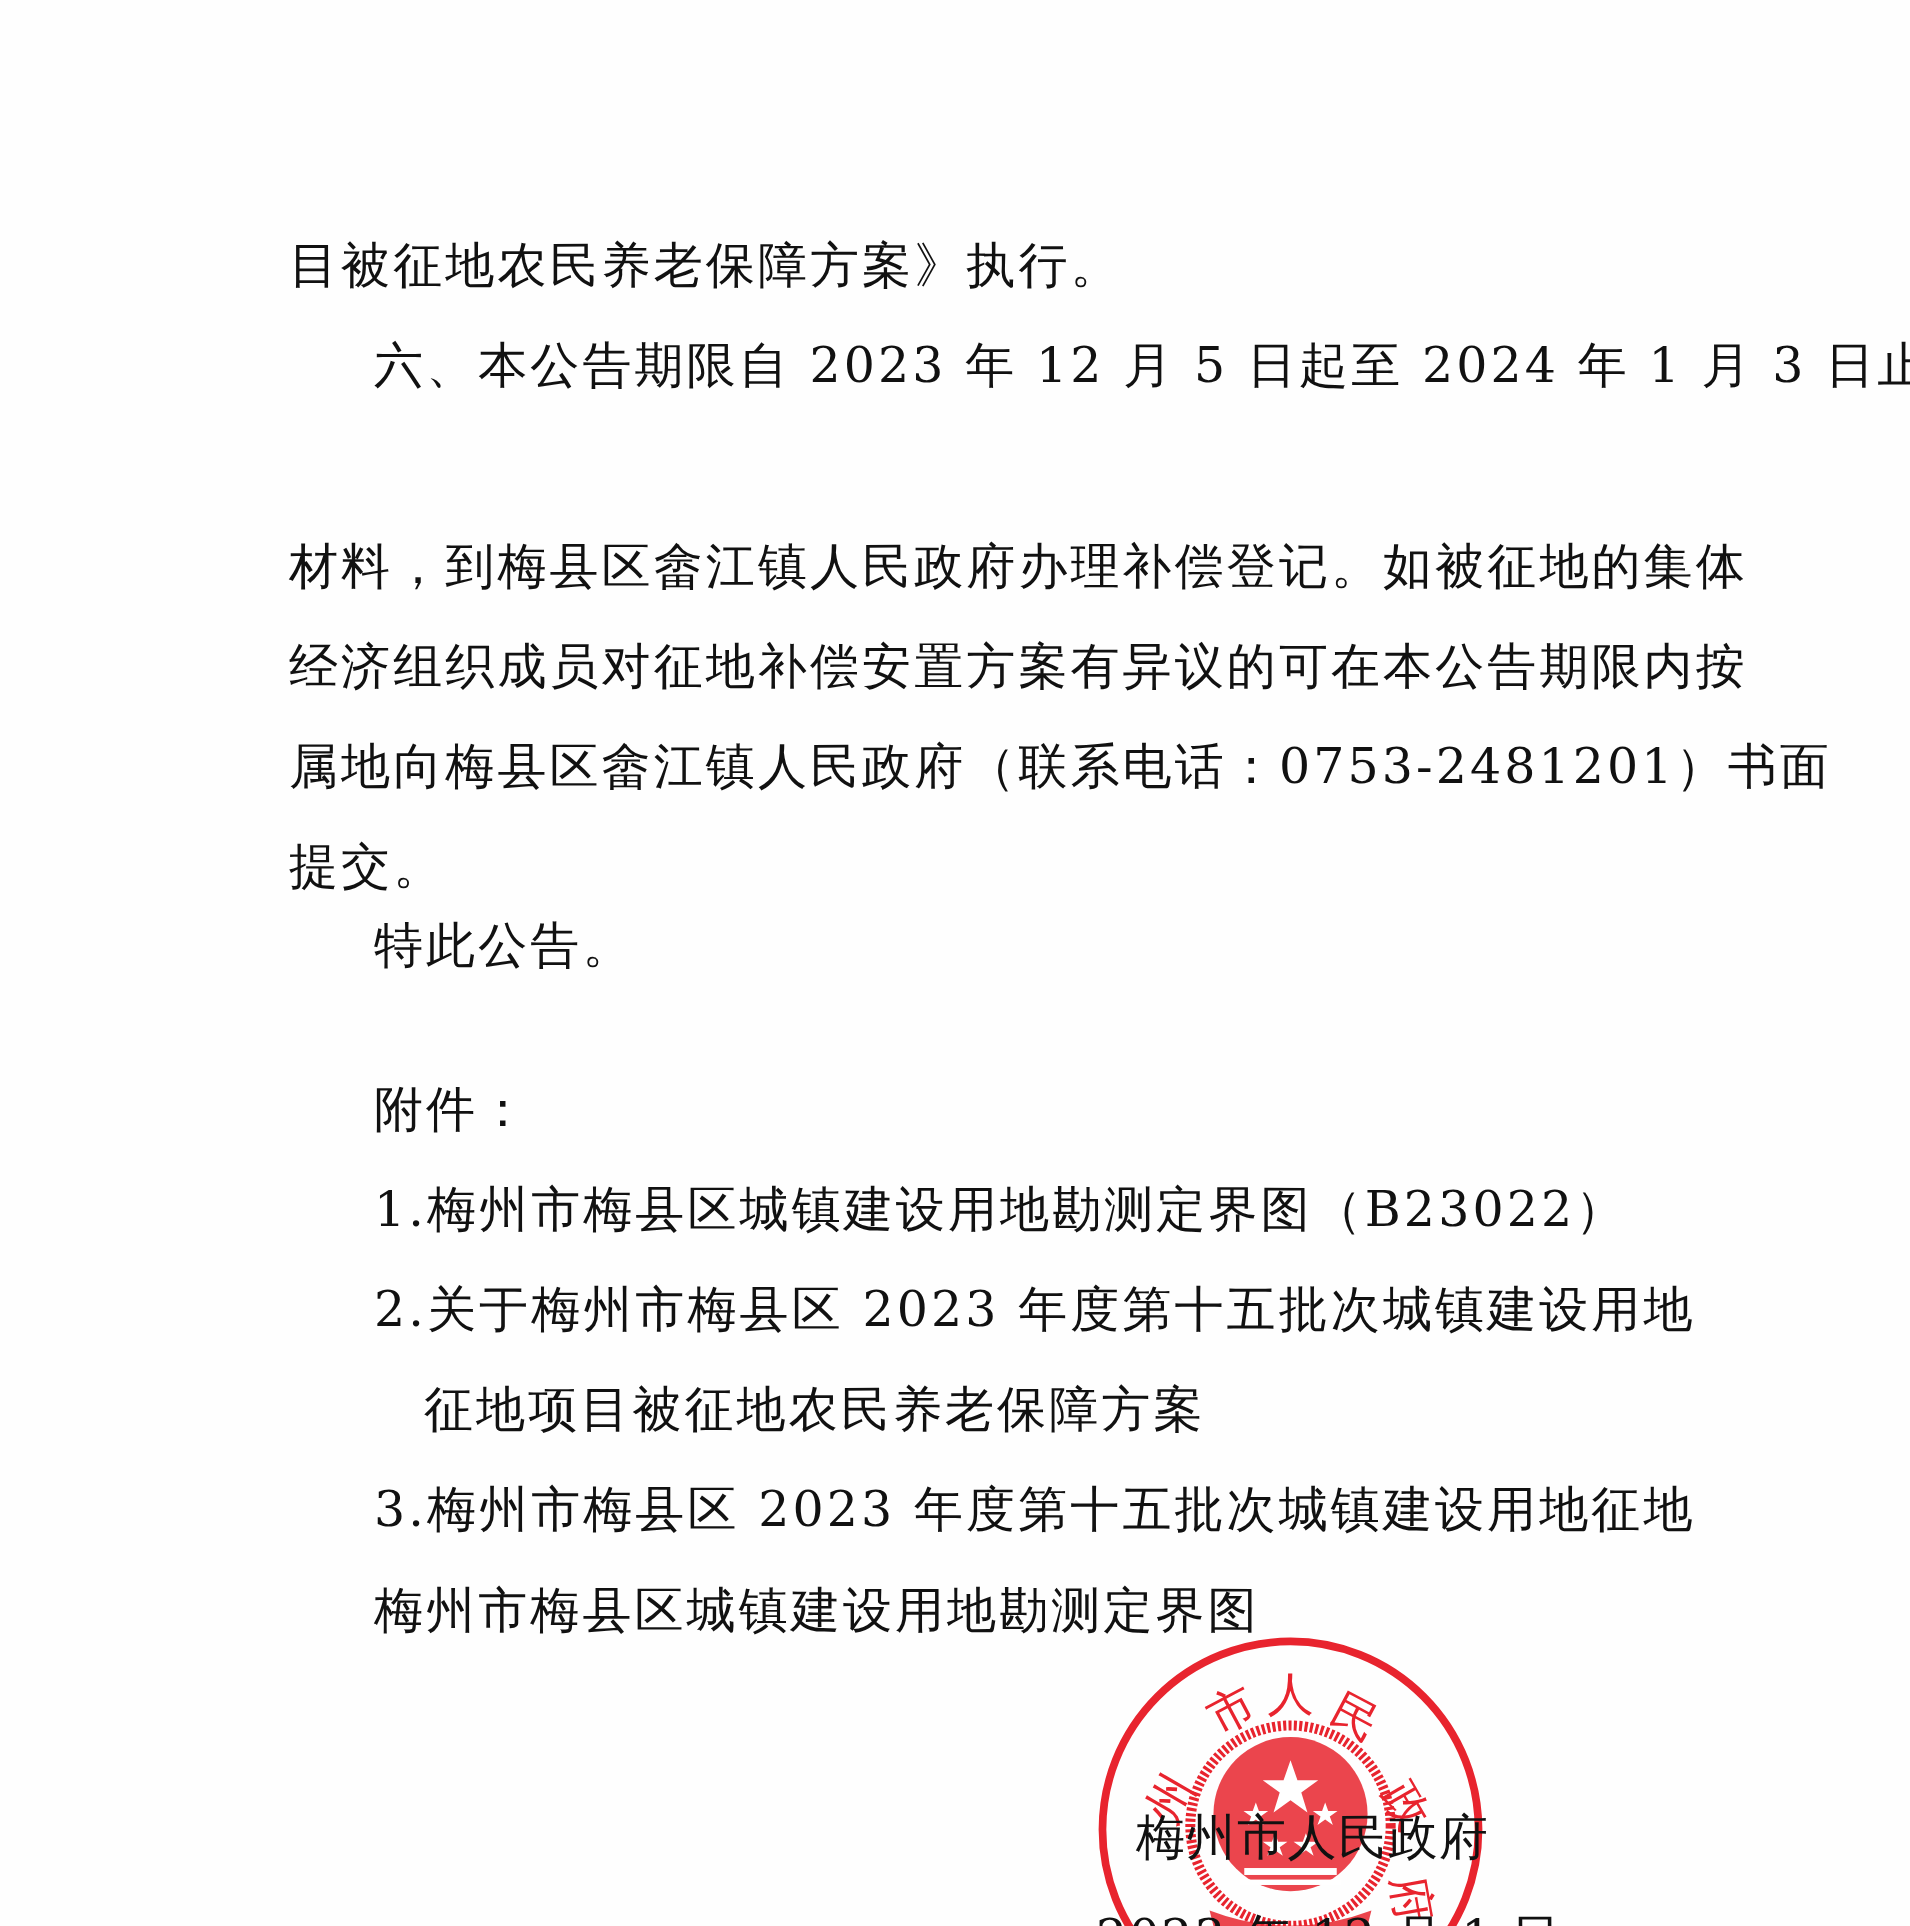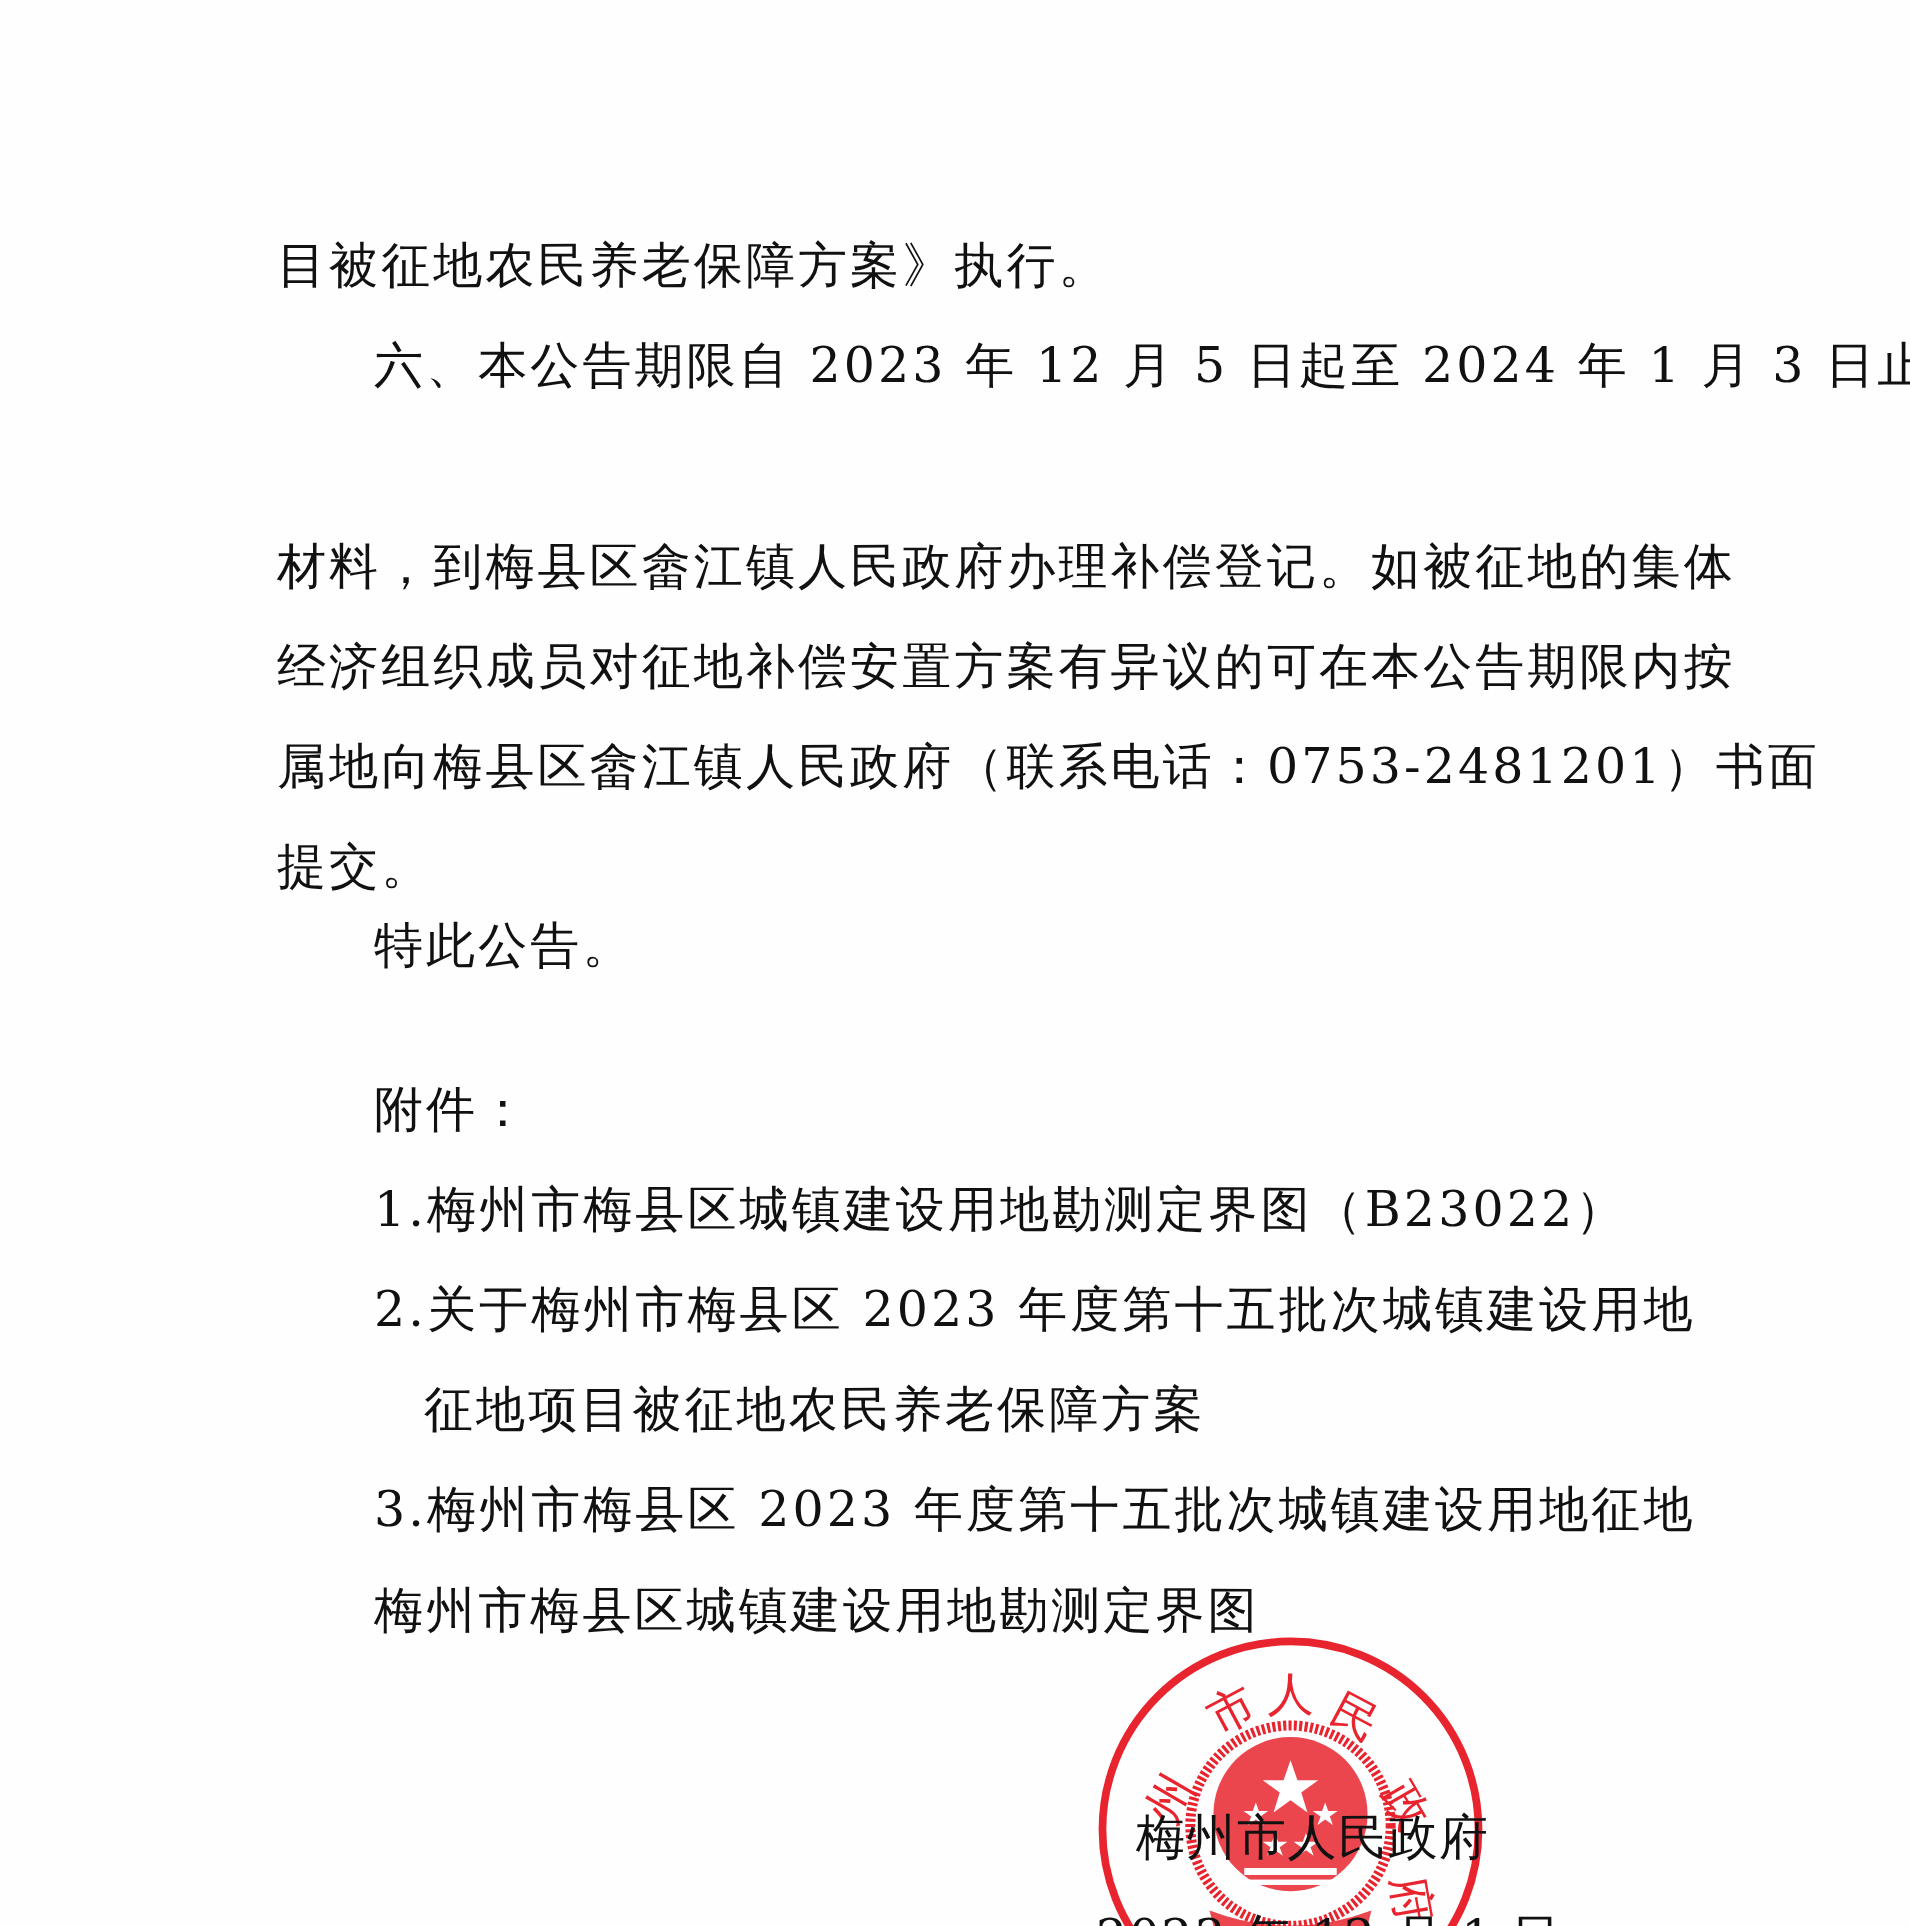--- a/index.html
+++ b/index.html
@@ -1,19 +1,19 @@
 <!DOCTYPE html>
 <html style="font-size:6.2px"><head>
 <meta charset="utf-8">
 <style>
   html, body { margin: 0; padding: 0; background: #ffffff; }
   body { width: 1911px; height: 2702px; position: relative; overflow: hidden;
          font-family: "DejaVu Serif", "Liberation Serif", serif; color: #111; }
   .page { position: absolute; left: 0; top: 0; width: 1911px; height: 2702px; background: #fefefe; }
-  .line { position: absolute; left: 277px; width: 1402px; font-size: 49px; line-height: 69px;
+  .line { position: absolute; left: 289px; width: 1402px; font-size: 49px; line-height: 69px;
           white-space: nowrap; letter-spacing: 3.1px; text-align: justify; text-align-last: justify; }
   .line.last { text-align: left; text-align-last: left; }
   .indent { left: 374px; width: 1306px; }
   .short { text-align: left; text-align-last: left; }
   .attach { left: 374px; width: 1248px; }
   .attach.cont { left: 424px; width: 1194px; text-align: left; text-align-last: left; }
   .attach.cont3 { left: 374px; width: 1194px; text-align: left; text-align-last: left; }
   .seal { position: absolute; left: 1094px; top: 1633px; width: 393px; height: 393px; }
   .sign { position: absolute; font-size: 49px; line-height: 62px; white-space: nowrap; color: #111; letter-spacing: 1.5px; }
 </style>

